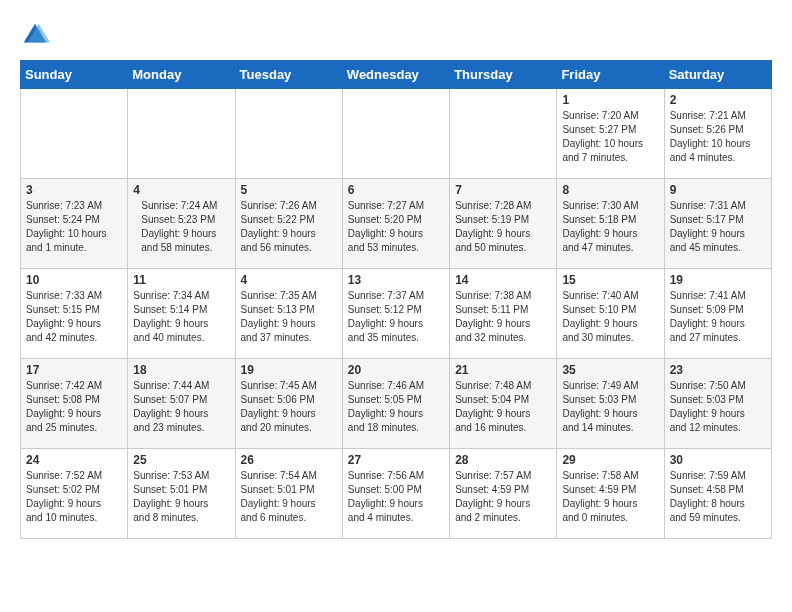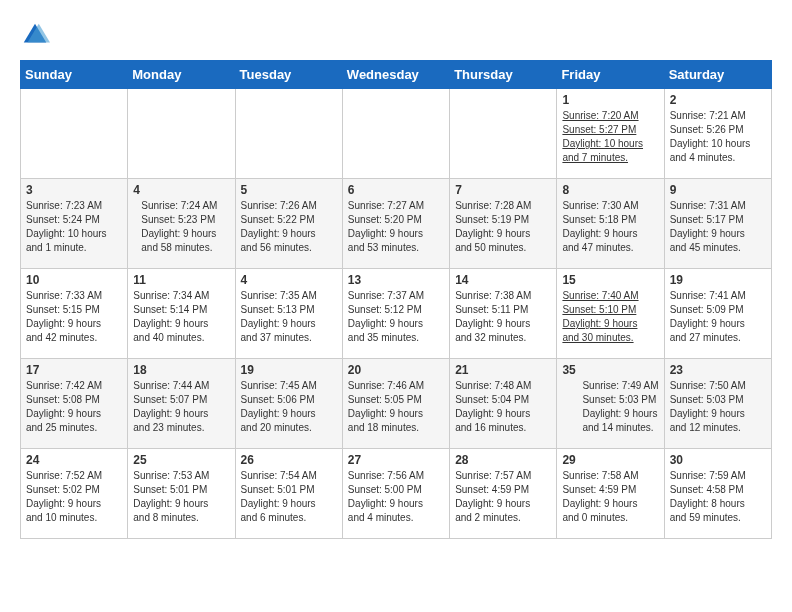--- a/index.html
+++ b/index.html
@@ -119,21 +119,21 @@
   </thead>
   <tbody id="calendar-body">
   <tr>
         <td class="empty-cell"></td>
         <td class="empty-cell"></td>
         <td class="empty-cell"></td>
         <td class="empty-cell"></td>
         <td class="empty-cell"></td>
         <td>
           <div class="day-number">1</div>
-          <div class="day-info" style="white-space: pre-line; text-decoration: underline;">Sunrise: 7:20 AM
+          <div class="day-info" style="white-space: pre-line;">Sunrise: 7:20 AM
 Sunset: 5:27 PM
 Daylight: 10 hours
 and 7 minutes.</div>
         </td>
         <td>
           <div class="day-number">2</div>
           <div class="day-info" style="white-space: pre-line;">Sunrise: 7:21 AM
 Sunset: 5:26 PM
 Daylight: 10 hours
 and 4 minutes.</div>
@@ -221,21 +221,21 @@
         </td>
         <td>
           <div class="day-number">14</div>
           <div class="day-info" style="white-space: pre-line;">Sunrise: 7:38 AM
 Sunset: 5:11 PM
 Daylight: 9 hours
 and 32 minutes.</div>
         </td>
         <td>
           <div class="day-number">15</div>
-          <div class="day-info" style="white-space: pre-line; text-decoration: underline;">Sunrise: 7:40 AM
+          <div class="day-info" style="white-space: pre-line;">Sunrise: 7:40 AM
 Sunset: 5:10 PM
 Daylight: 9 hours
 and 30 minutes.</div>
         </td>
         <td>
           <div class="day-number">19</div>
           <div class="day-info" style="white-space: pre-line;">Sunrise: 7:41 AM
 Sunset: 5:09 PM
 Daylight: 9 hours
 and 27 minutes.</div>
@@ -272,21 +272,21 @@
         </td>
         <td>
           <div class="day-number">21</div>
           <div class="day-info" style="white-space: pre-line;">Sunrise: 7:48 AM
 Sunset: 5:04 PM
 Daylight: 9 hours
 and 16 minutes.</div>
         </td>
         <td>
           <div class="day-number">35</div>
-          <div class="day-info" style="white-space: pre-line; margin-left: 20px;">Sunrise: 7:49 AM
+          <div class="day-info" style="white-space: pre-line;">Sunrise: 7:49 AM
 Sunset: 5:03 PM
 Daylight: 9 hours
 and 14 minutes.</div>
         </td>
         <td>
           <div class="day-number">23</div>
           <div class="day-info" style="white-space: pre-line;">Sunrise: 7:50 AM
 Sunset: 5:03 PM
 Daylight: 9 hours
 and 12 minutes.</div>

